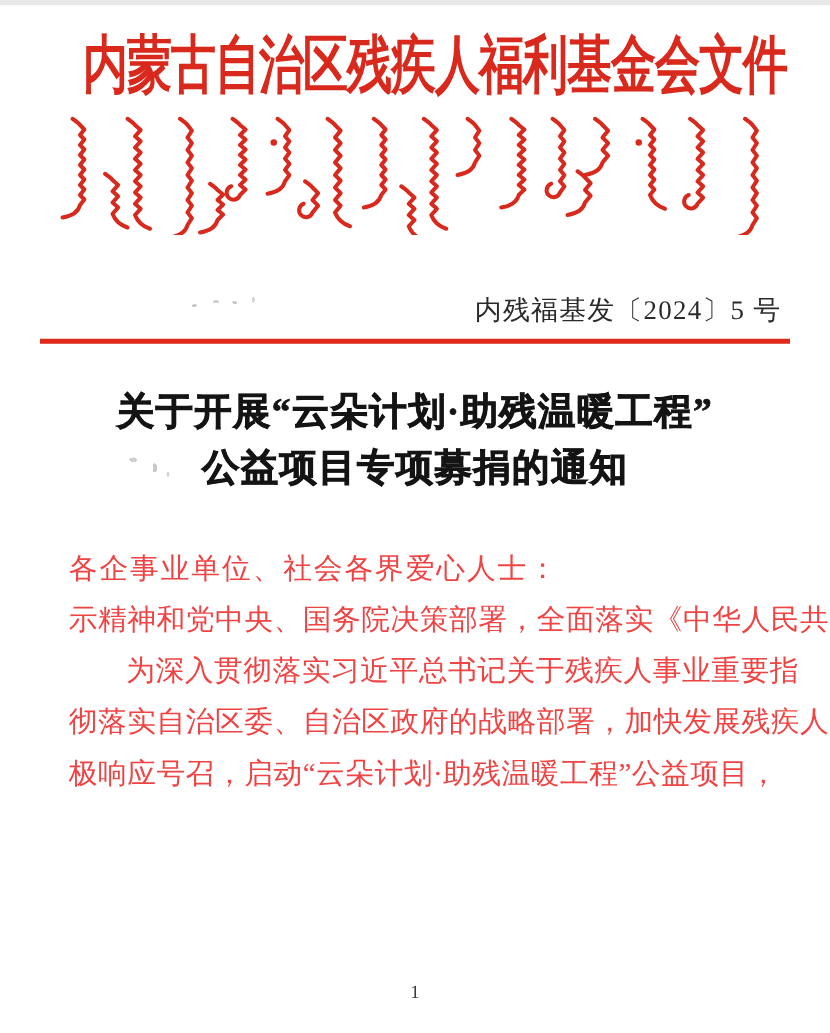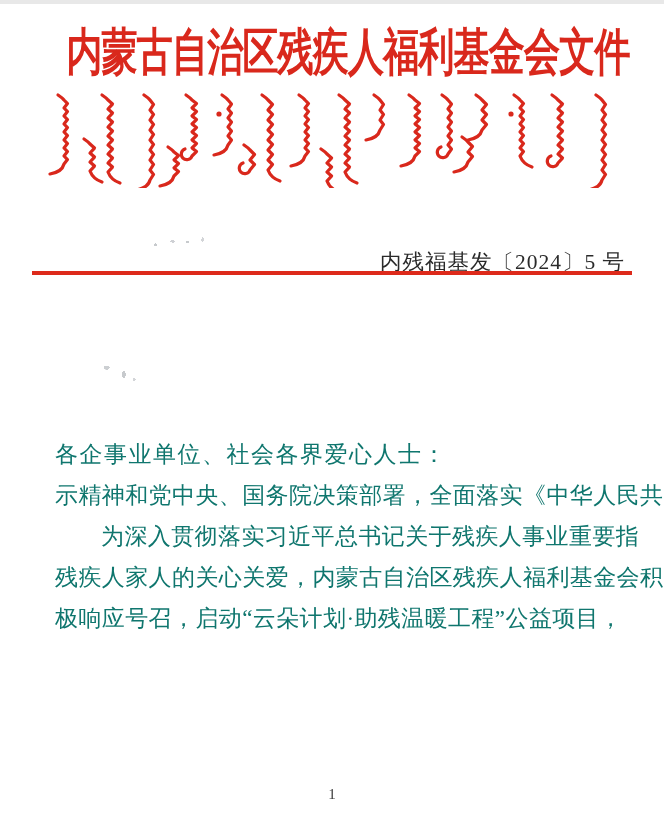--- a/index.html
+++ b/index.html
@@ -29,21 +29,21 @@
   }
 
   .mongolian-wrap {
     position: absolute;
     top: 84px; left: 0;
     width: 664px; height: 100px;
   }
 
   .doc-number {
     position: absolute;
-    top: 243px; right: 39px;
+    top: 229px; right: 39px;
     font-size: 21.5px;
     color: #2a2a2a;
     letter-spacing: 1px;
     white-space: nowrap;
   }
 
   .red-rule {
     position: absolute;
     top: 267px; left: 32px;
     width: 600px; height: 4px;
@@ -62,21 +62,21 @@
     line-height: 45px;
     letter-spacing: 1px;
     -webkit-text-stroke: 0.6px #141414;
   }
 
   
   .body-block {
     position: absolute;
     top: 430px; left: 55px;
     width: 558px;
-    color: #0f766e;
+    color: #ef4444;
     font-size: 23px;
     line-height: 41px;
   }
   .salutation { text-align: left; white-space: nowrap; letter-spacing: 1.5px; }
   .body-line {
     text-align: justify;
     text-align-last: justify;
     text-justify: inter-character;
     white-space: nowrap;
     letter-spacing: 0.4px;
@@ -150,26 +150,30 @@
         <path d="M 596 7 Q 600.5 10 602 12 l 3.5 4.5 l -3.5 5.5 l 3.5 4.5 l -3.5 5.5 l 3.5 4.5 l -3.5 5.5 l 3.5 4.5 l -3.5 5.5 l 3.5 4.5 l -3.5 5.5 l 3.5 4.5 l -3.5 5.5 l 3.5 4.5 l -3.5 5.5 l 3.5 4.5 l -3.5 5.5 q -2 8 -14 10" fill="none" stroke="#d9281c" stroke-width="3.2" stroke-linecap="round" stroke-linejoin="round"></path>
       </svg>
   </div>
 
   <div class="smudge smudge-a"></div>
 
   <div class="doc-number">内残福基发〔2024〕5 号</div>
 
   <div class="red-rule"></div>
 
+  <div class="doc-title">
+    <div>关于开展“云朵计划·助残温暖工程”</div>
+    <div>公益项目专项募捐的通知</div>
+  </div>
 
   <div class="smudge smudge-b"></div>
 
   <div class="body-block">
     <div class="salutation">各企事业单位、社会各界爱心人士：</div>
     <div class="body-line">示精神和党中央、国务院决策部署，全面落实《中华人民共</div>
     <div class="body-line indent">为深入贯彻落实习近平总书记关于残疾人事业重要指</div>
-    <div class="body-line">残疾人家人的关心关爱，内蒙古自治区残疾人福利基金会积</div>
+    <div class="body-line">彻落实自治区委、自治区政府的战略部署，加快发展残疾人</div>
     <div class="body-line">极响应号召，启动“云朵计划·助残温暖工程”公益项目，</div>
   </div>
 
   <div class="page-number">1</div>
 
 </div>
 
 </body></html>

